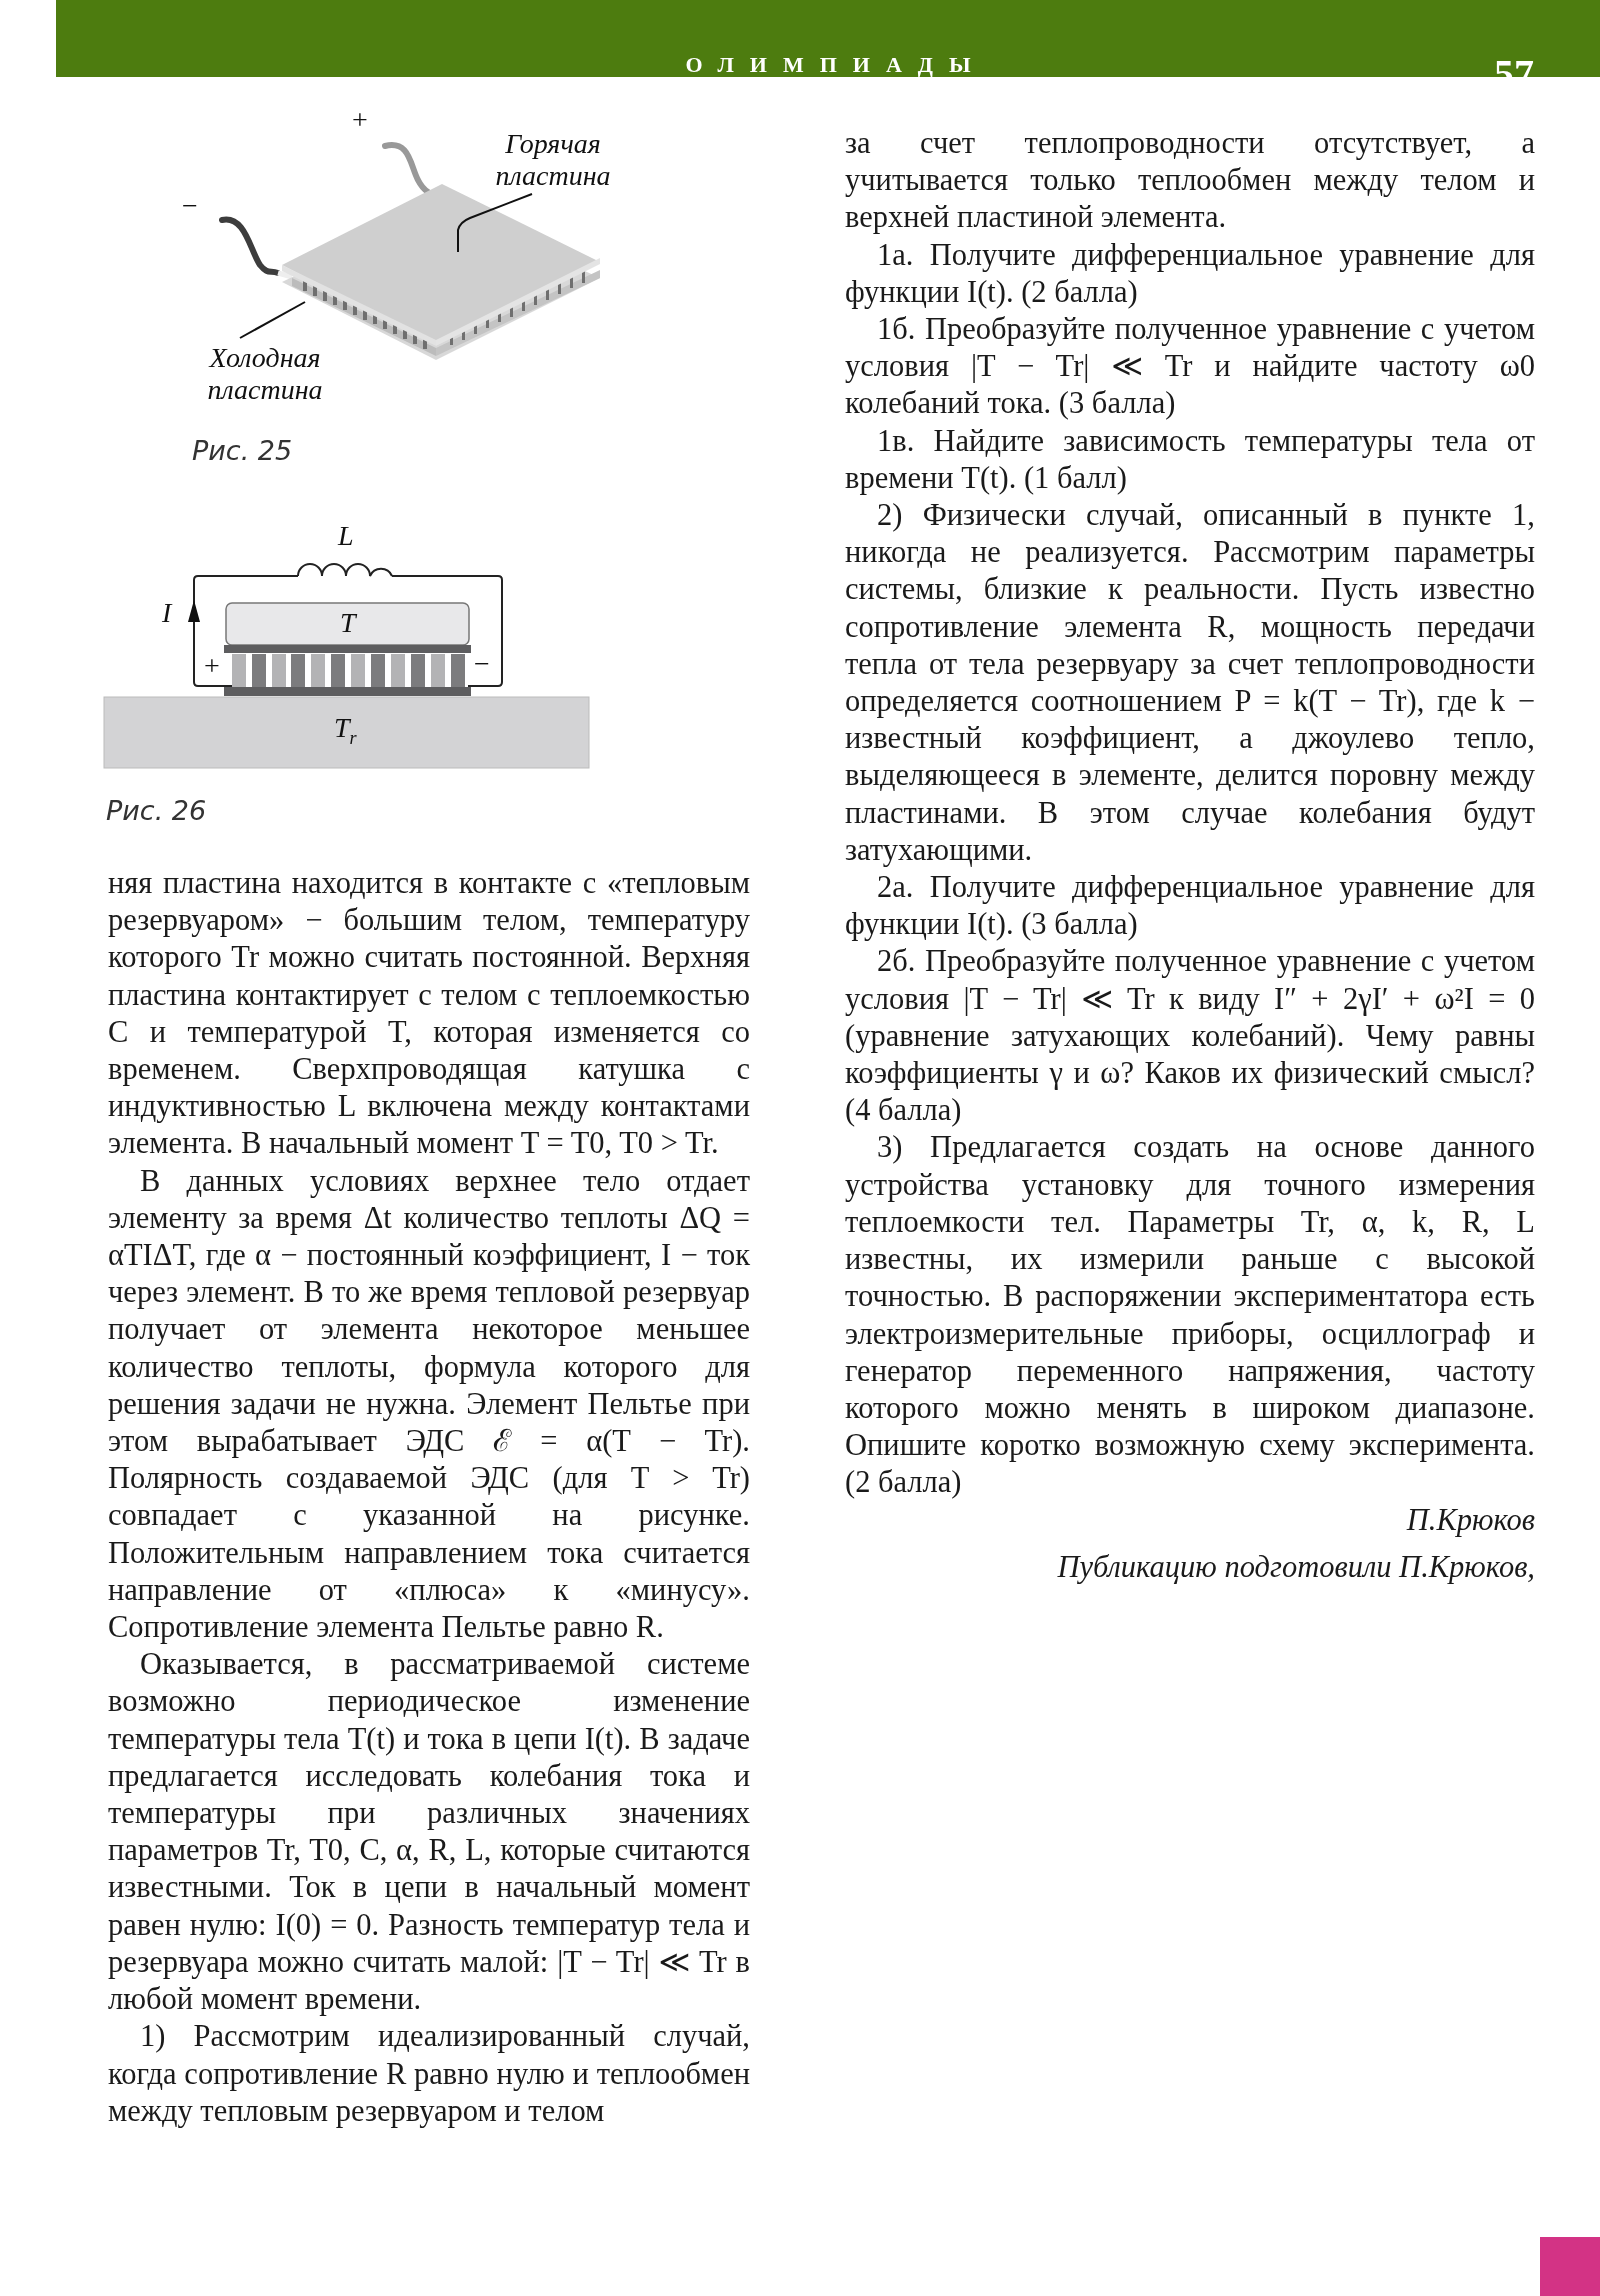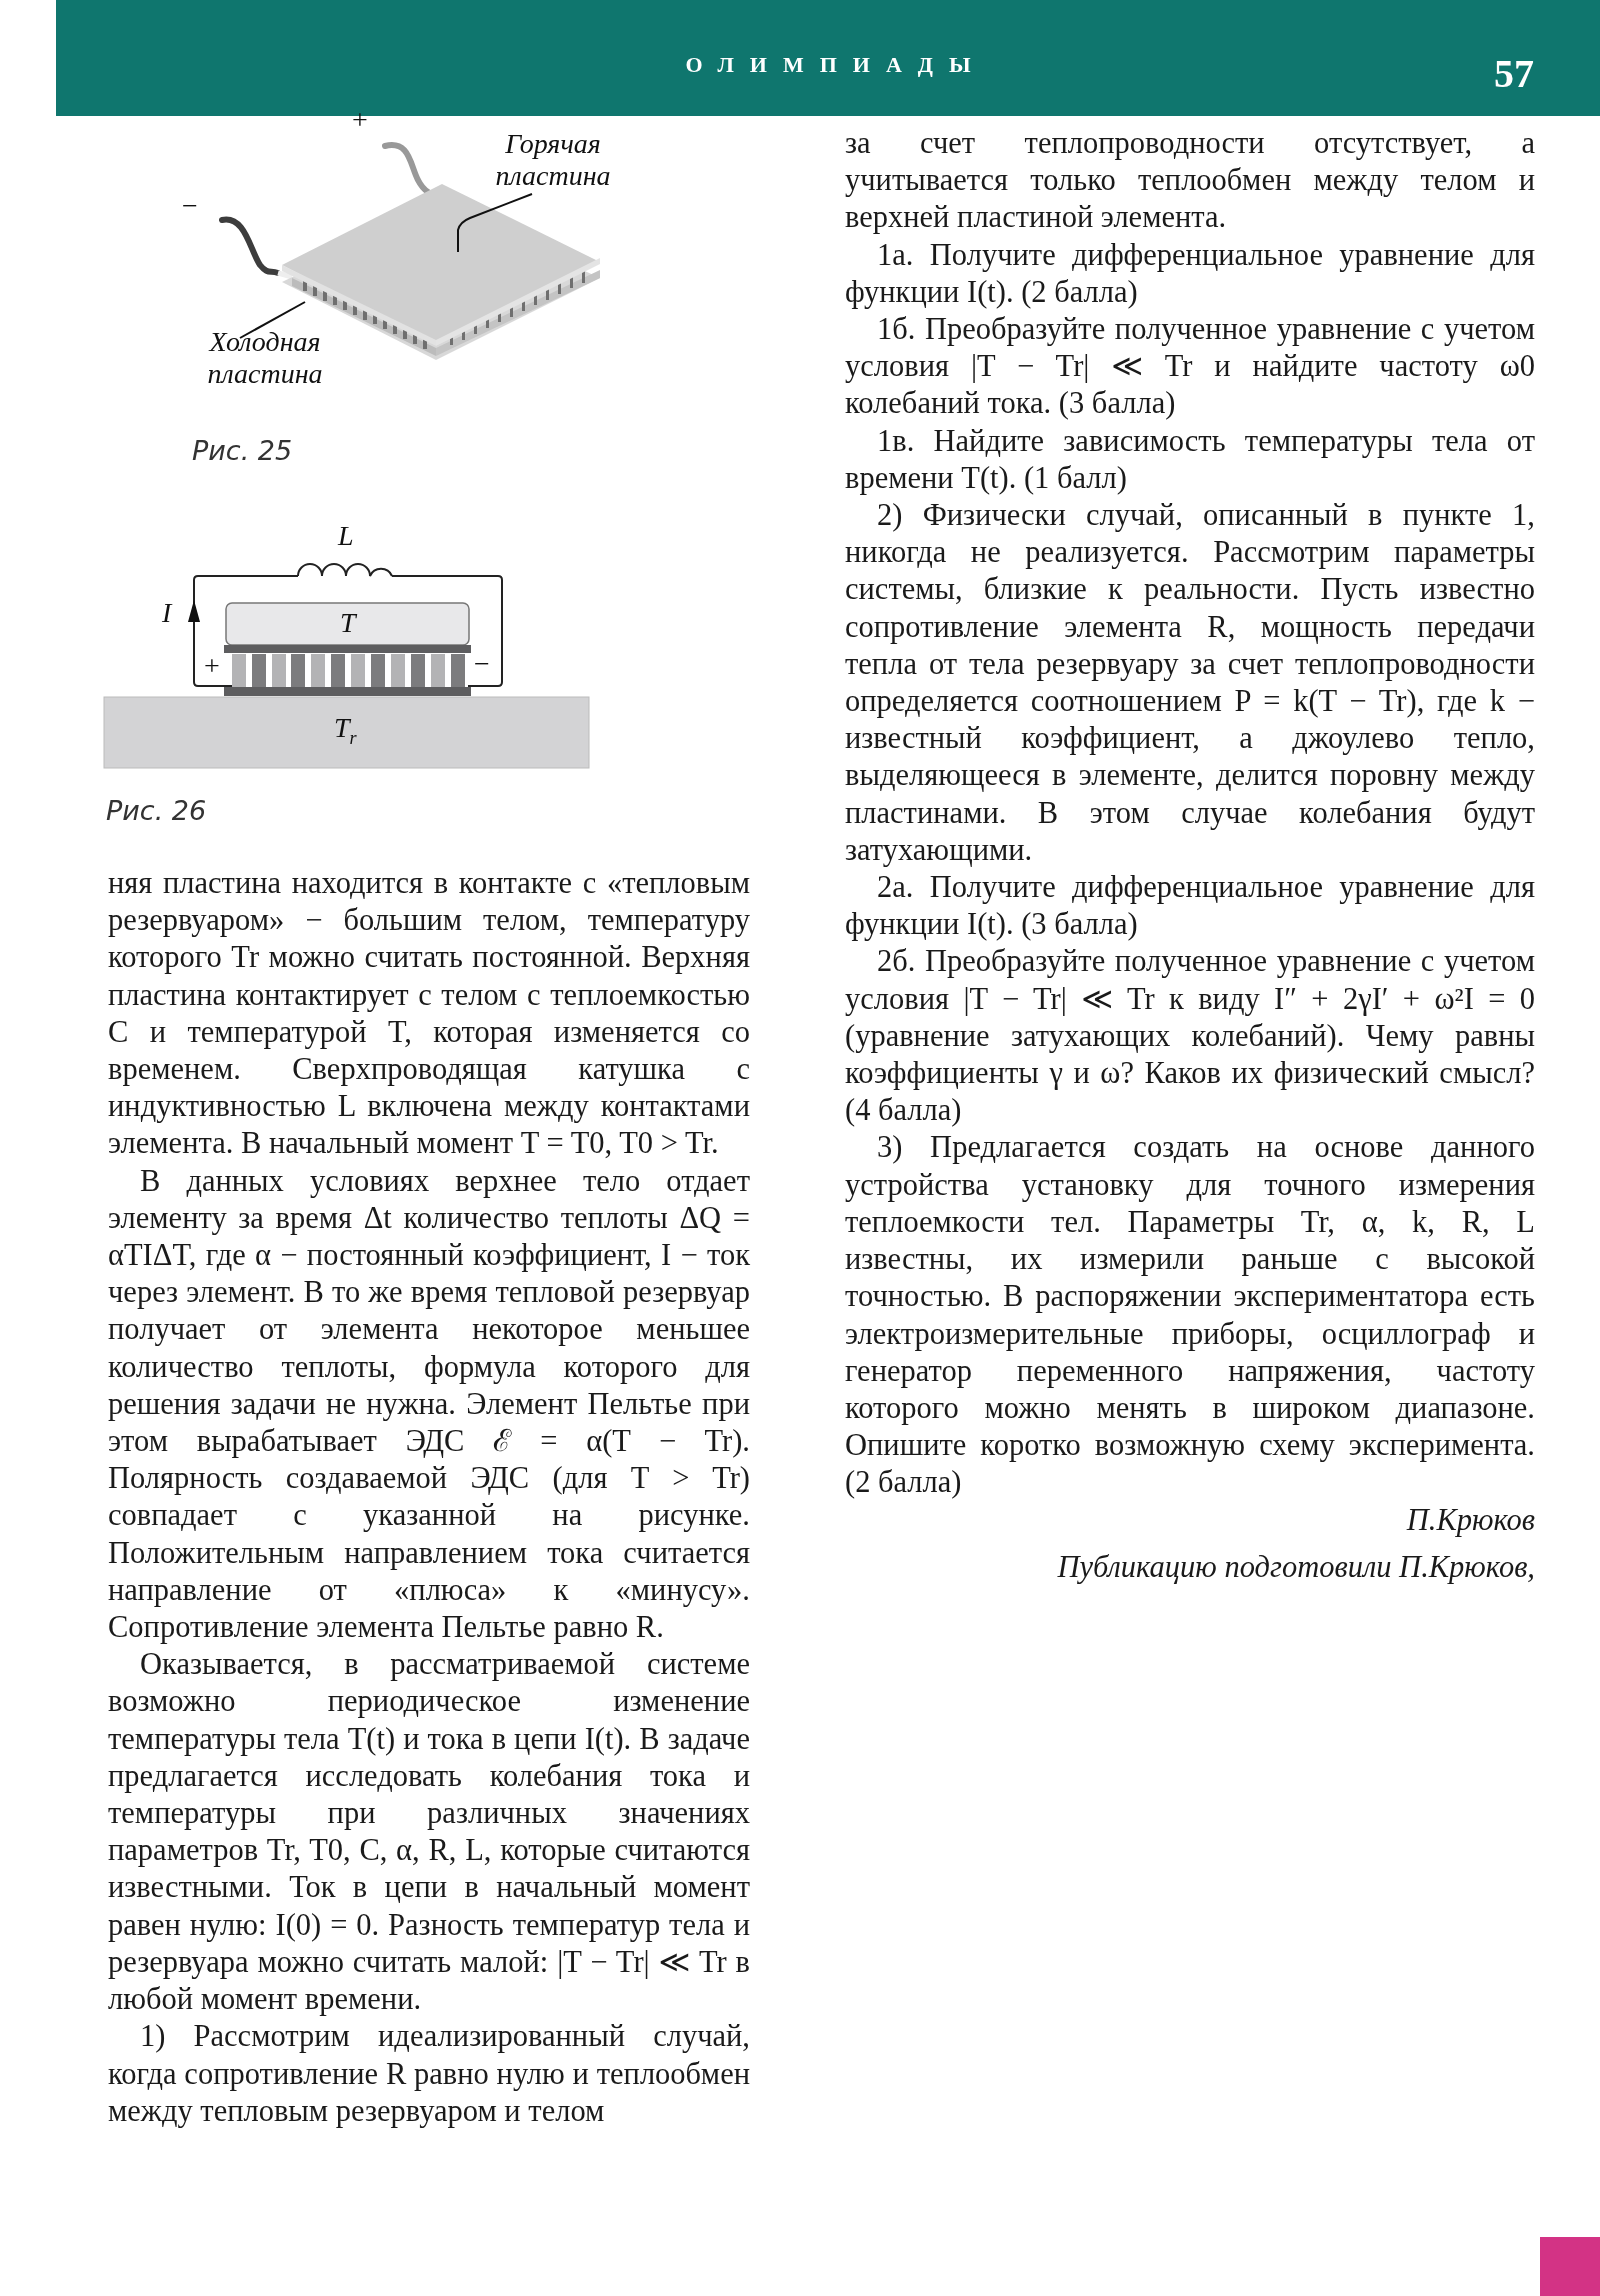--- a/index.html
+++ b/index.html
@@ -1,18 +1,18 @@
 <!DOCTYPE html>
 <html><head>
 <meta charset="utf-8">
 <style>
   html, body { margin: 0; padding: 0; background: #ffffff; }
   body { width: 1600px; height: 2296px; position: relative; overflow: hidden;
          font-family: "Liberation Serif", "DejaVu Serif", serif; color: #1a1a1a; }
-  .header-bar { position: absolute; left: 56px; top: 0; width: 1544px; height: 116px; background: #0f766e; }
+  .header-bar { position: absolute; left: 56px; top: 0; width: 1544px; height: 77px; background: #4d7c0f; }
   .header-title { position: absolute; left: 0; right: 0; top: 52px; text-align: center; color: #fff;
                   font-size: 22px; font-weight: bold; letter-spacing: 16px; padding-left: 16px; }
   .page-number { position: absolute; right: 66px; top: 50px; color: #fff; font-size: 40px; font-weight: bold; }
   .corner-block { position: absolute; left: 1540px; top: 2237px; width: 60px; height: 59px; background: #d33385; }
 
   .figure { position: absolute; }
   .fig-caption { position: absolute; font-family: "DejaVu Sans", sans-serif; font-style: italic;
                  font-size: 27px; color: #333; text-align: center; }
   .fig-label { position: absolute; font-style: italic; font-size: 28px; line-height: 32px; color: #111; text-align: center; }
 
@@ -72,21 +72,21 @@
     <polygon points="122,155 282,74 440,152 276,236" fill="#cfcfcf"></polygon>
     <polygon points="122,155 276,230 276,236 122,161" fill="#e2e2e2"></polygon>
     <polygon points="276,230 440,148 440,154 276,236" fill="#e4e4e4"></polygon>
 
     <path d="M298 142 L 298 120 Q 300 112 310 108 L 372 84" stroke="#111" stroke-width="2" fill="none"></path>
     <line x1="80" y1="228" x2="145" y2="192" stroke="#111" stroke-width="2"></line>
   </svg>
   <span class="fig-label" style="left:192px; top:-6px; font-style:normal;">+</span>
   <span class="fig-label" style="left:22px; top:80px; font-style:normal;">−</span>
   <div class="fig-label" style="left:318px; top:18px; width:150px;">Горячая пластина</div>
-  <div class="fig-label" style="left:30px; top:216px; width:150px;">Холодная пластина</div>
+  <div class="fig-label" style="left:30px; top:232px; width:150px;">Холодная пластина</div>
   <span class="fig-caption" style="left:32px; top:325px;">Рис. 25</span>
 </div>
 
 <div class="figure" style="left:90px; top:500px; width:620px; height:340px;">
   <svg width="620" height="340" viewBox="0 0 620 340">
 
     <rect x="14" y="197" width="485" height="71" fill="#d3d3d5" stroke="#bbb" stroke-width="1"></rect>
 
     <path d="M144 186 L 108 186 Q 104 186 104 182 L 104 80 Q 104 76 108 76 L 208 76" stroke="#222" stroke-width="2" fill="none"></path>
     <path d="M302 76 L 408 76 Q 412 76 412 80 L 412 182 Q 412 186 408 186 L 378 186" stroke="#222" stroke-width="2" fill="none"></path>

